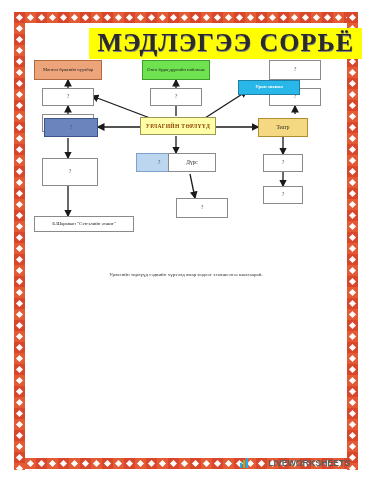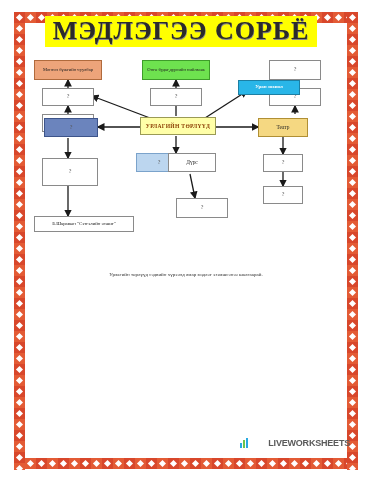--- a/index.html
+++ b/index.html
@@ -48,24 +48,24 @@
     background: #ffffff;
     transform: rotate(45deg);
   }
   .b-cell.alt {
     background: #e35b35;
   }
 
   
   .title-wrap {
     position: absolute;
-    top: 16px;
+    top: 28px;
     left: 0;
     width: 362px;
-    text-align: center;
+    text-align: right;
   }
   .title {
     display: inline-block;
     background: #ffff00;
     color: #2b2b2b;
     font-family: "Liberation Serif", serif;
     font-weight: bold;
     font-size: 26px;
     letter-spacing: 1px;
     padding: 1px 8px 3px 8px;
@@ -126,21 +126,21 @@
     text-align: center;
     font-size: 5px;
     color: #333;
     font-family: "Liberation Serif", serif;
   }
 
   
   .footer-logo {
     position: absolute;
     right: 22px;
-    bottom: 32px;
+    bottom: 12px;
     display: flex;
     align-items: center;
     gap: 20px;
   }
   .logo-mark {
     display: flex;
     align-items: flex-end;
     gap: 1px;
     height: 10px;
   }

